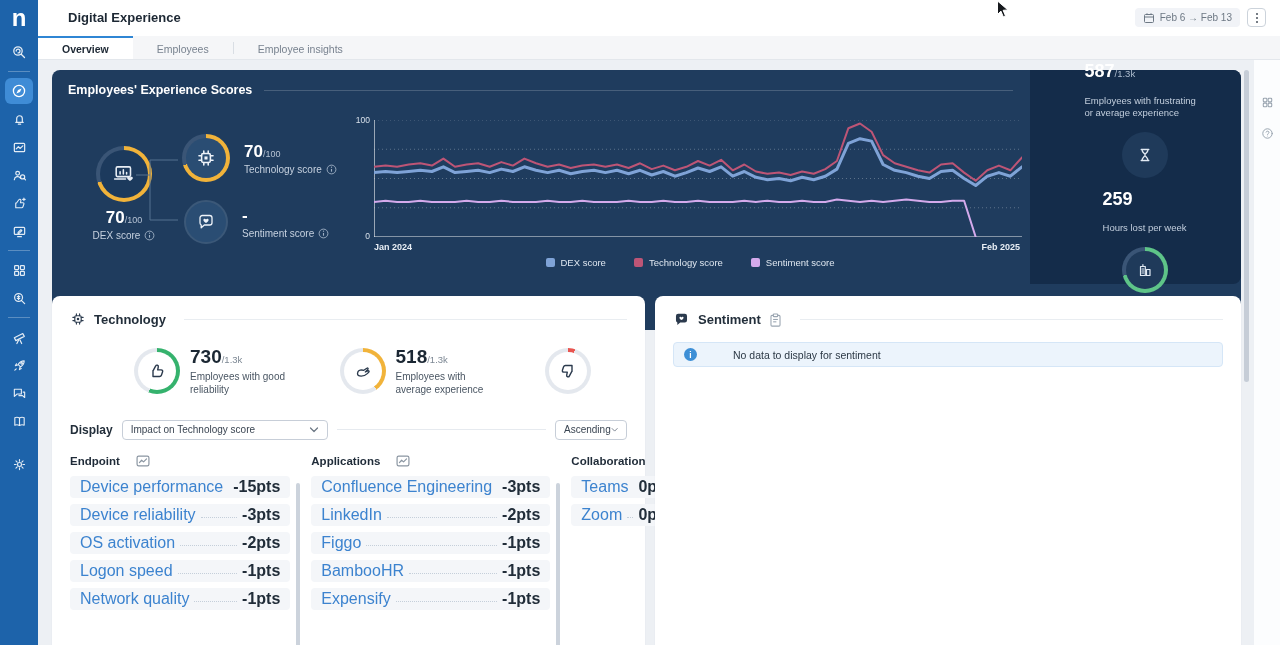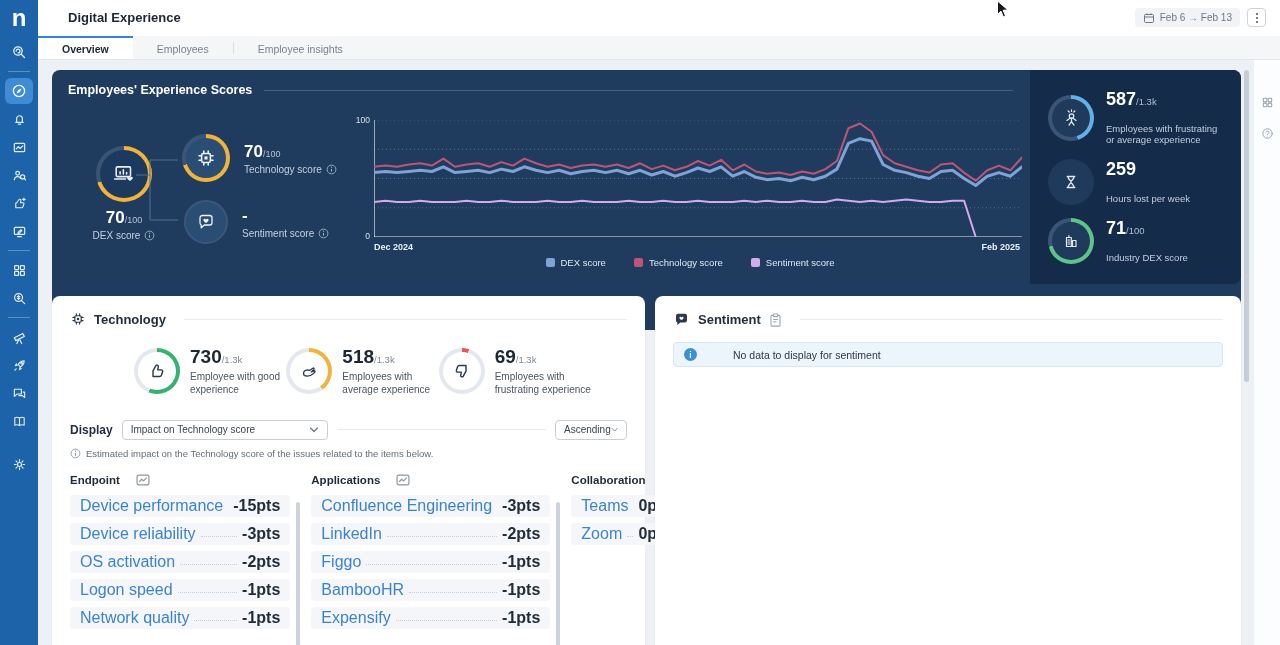--- a/index.html
+++ b/index.html
@@ -64,21 +64,21 @@
   .ytick { position:absolute; width:20px; text-align:right; font-size:8.5px; color:#d7e0ea; }
   .xtick { position:absolute; font-size:9px; font-weight:bold; color:#e8eef5; }
   .plot { position:absolute; left:24px; top:50px; }
   .legend { position:absolute; left:0; right:0; top:187px; display:flex; justify-content:center; gap:28px; }
   .legend-item { display:flex; align-items:center; gap:6px; }
   .swatch { width:9px; height:9px; border-radius:2px; }
   .legend-label { font-size:9.5px; color:#dfe7f0; }
 
   
   .hero-right { position:absolute; right:0; top:0; width:211px; height:214px; background:#142c4a; border-radius:0 8px 8px 0; display:flex; flex-direction:column; justify-content:center; gap:13px; padding-left:18px; }
-  .hstat { display:flex; align-items:center; gap:12px; }
+  .hstat { display:flex; align-items:center; gap:12px;flex-direction:column; }
   .g46 { width:46px; height:46px; flex:0 0 46px; }
   .icon-circle { width:46px; height:46px; flex:0 0 46px; border-radius:50%; background:#1f3a5a; display:flex; align-items:center; justify-content:center; color:#e2eaf3; }
   .hstat-val { font-size:18px; font-weight:bold; color:#fff; line-height:1.1; }
   .hstat-suffix { font-size:9.5px; color:#aebdcf; font-weight:normal; }
   .hstat-label { font-size:9.5px; color:#c2cedd; line-height:1.25; max-width:120px; margin-top:13px; }
 
   
   .card { position:absolute; top:236px; height:430px; background:#fff; border-radius:8px; padding:15px 18px; box-shadow:0 1px 2px rgba(20,40,70,.05); }
   .tech-card { left:14px; width:593px; }
   .sent-card { left:617px; width:586px; }
@@ -369,21 +369,21 @@
             <line x1="0" x2="648" y1="87.75" y2="87.75" stroke="rgba(255,255,255,0.28)" stroke-width="1" stroke-dasharray="1 3"></line>
             <line x1="0" x2="648" y1="58.5" y2="58.5" stroke="rgba(255,255,255,0.28)" stroke-width="1" stroke-dasharray="1 3"></line>
             <line x1="0" x2="648" y1="29.25" y2="29.25" stroke="rgba(255,255,255,0.28)" stroke-width="1" stroke-dasharray="1 3"></line>
             <line x1="0" x2="648" y1="0" y2="0" stroke="rgba(255,255,255,0.28)" stroke-width="1" stroke-dasharray="1 3"></line>
             <line x1="0.5" x2="0.5" y1="0" y2="117" stroke="rgba(255,255,255,0.55)" stroke-width="1"></line>
             <line x1="0" x2="648" y1="116.5" y2="116.5" stroke="rgba(255,255,255,0.45)" stroke-width="1"></line>
             <polyline points="0.0,81.9 11.6,80.7 23.1,81.9 34.7,81.9 46.3,80.7 57.9,81.9 69.4,81.9 81.0,81.9 92.6,80.7 104.1,81.9 115.7,81.9 127.3,80.7 138.9,81.9 150.4,81.9 162.0,81.9 173.6,80.7 185.1,81.9 196.7,81.9 208.3,80.7 219.9,81.9 231.4,81.9 243.0,81.9 254.6,80.7 266.1,81.9 277.7,81.9 289.3,80.7 300.9,81.9 312.4,81.9 324.0,80.7 335.6,81.9 347.1,81.9 358.7,81.9 370.3,80.7 381.9,81.9 393.4,80.7 405.0,81.9 416.6,81.9 428.1,80.7 439.7,81.9 451.3,81.9 462.9,79.6 474.4,80.7 486.0,81.9 497.6,80.7 509.1,81.9 520.7,80.7 532.3,79.6 543.9,80.7 555.4,81.9 567.0,81.9 578.6,80.7 590.1,80.7 601.7,117.0" fill="none" stroke="#d4aaec" stroke-width="2" stroke-linejoin="round" stroke-linecap="round"></polyline>
             <polyline points="0.0,46.8 11.6,45.6 23.1,46.8 34.7,44.5 46.3,43.3 57.9,45.6 69.4,38.6 81.0,46.8 92.6,44.5 104.1,43.3 115.7,46.8 127.3,42.1 138.9,45.6 150.4,38.6 162.0,43.3 173.6,46.8 185.1,44.5 196.7,48.0 208.3,45.6 219.9,44.5 231.4,46.8 243.0,44.5 254.6,48.0 266.1,43.3 277.7,49.1 289.3,45.6 300.9,50.3 312.4,46.8 324.0,41.0 335.6,45.6 347.1,39.8 358.7,50.3 370.3,44.5 381.9,51.5 393.4,53.8 405.0,52.6 416.6,55.0 428.1,51.5 439.7,53.8 451.3,49.1 462.9,41.0 474.4,8.2 486.0,3.5 497.6,11.7 509.1,35.1 520.7,43.3 532.3,46.8 543.9,50.3 555.4,52.6 567.0,44.5 578.6,43.3 590.1,52.6 601.7,60.8 613.3,50.3 624.9,45.6 636.4,50.3 648.0,37.4" fill="none" stroke="#bd5576" stroke-width="2" stroke-linejoin="round" stroke-linecap="round"></polyline>
             <polyline points="0.0,52.6 11.6,51.5 23.1,52.6 34.7,51.5 46.3,50.3 57.9,51.5 69.4,46.8 81.0,52.6 92.6,51.5 104.1,50.3 115.7,52.6 127.3,49.1 138.9,51.5 150.4,46.8 162.0,50.3 173.6,52.6 185.1,50.3 196.7,53.8 208.3,51.5 219.9,50.3 231.4,52.6 243.0,50.3 254.6,53.8 266.1,50.3 277.7,55.0 289.3,51.5 300.9,56.2 312.4,52.6 324.0,48.0 335.6,51.5 347.1,46.8 358.7,56.2 370.3,51.5 381.9,57.3 393.4,59.7 405.0,58.5 416.6,60.8 428.1,57.3 439.7,59.7 451.3,56.2 462.9,49.1 474.4,23.4 486.0,18.7 497.6,21.1 509.1,44.5 520.7,50.3 532.3,52.6 543.9,56.2 555.4,58.5 567.0,51.5 578.6,50.3 590.1,58.5 601.7,65.5 613.3,56.2 624.9,52.6 636.4,56.2 648.0,46.8" fill="none" stroke="#7fa3d7" stroke-width="3" stroke-linejoin="round" stroke-linecap="round"></polyline>
           </svg>
-        <div class="xtick" style="left:24px;top:172px">Dec 2024</div>
+        <div class="xtick" style="left:24px;top:172px">Jan 2024</div>
         <div class="xtick" style="right:10px;top:172px">Feb 2025</div>
         <div class="legend">
           <div class="legend-item">
               <span class="swatch" style="background: rgb(127, 163, 215);"></span>
               <span class="legend-label">DEX score</span>
             </div>
           <div class="legend-item">
               <span class="swatch" style="background: rgb(189, 85, 118);"></span>
               <span class="legend-label">Technology score</span>
             </div>
@@ -454,21 +454,21 @@
         <div class="tstat">
           <div class="gauge g46" style="background: conic-gradient(rgb(53, 178, 109) 56%, rgb(228, 232, 238) 0deg);">
             <div class="gauge-in in-white">
               <svg width="20" height="20" viewBox="0 0 20 20" fill="none" stroke="currentColor" stroke-width="1.4" stroke-linecap="round" stroke-linejoin="round">
                   <path d="M6 9.5V15.5M6 15.5h6.6a1.9 1.9 0 0 0 1.8-1.3l1.2-3.4a1.4 1.4 0 0 0-1.3-1.9H10.7l.6-3a1.4 1.4 0 0 0-2.6-1L6.3 9.3"></path>
                 </svg>
             </div>
           </div>
           <div>
             <div><span class="tstat-val">730</span><span class="tstat-suffix">/1.3k</span></div>
-            <div class="tstat-label">Employee with good experience</div>
+            <div class="tstat-label">Employees with good reliability</div>
           </div>
         </div>
         <div class="tstat">
           <div class="gauge g46" style="background: conic-gradient(rgb(241, 179, 58) 40%, rgb(228, 232, 238) 0deg);">
             <div class="gauge-in in-white">
               <svg width="20" height="20" viewBox="0 0 20 20" fill="none" stroke="currentColor" stroke-width="1.3" stroke-linecap="round" stroke-linejoin="round">
                   <path d="M4.5 12.5c0 1.6 1.6 2.6 3.7 2.6 2.6 0 4.6-1 6.1-2.5l1.6-1.6c.6-.6-.2-1.6-1-1.2l-2.6 1.2 2.6-2.6c.7-.7-.3-1.8-1.1-1.2l-3 2.1c-2.6-.8-5.2.2-5.8 1.3z"></path>
                 </svg>
             </div>
           </div>
@@ -477,49 +477,39 @@
             <div class="tstat-label">Employees with average experience</div>
           </div>
         </div>
         <div class="tstat">
           <div class="gauge g46" style="background: conic-gradient(rgb(232, 84, 79) 5%, rgb(228, 232, 238) 0deg);">
             <div class="gauge-in in-white">
               <svg width="20" height="20" viewBox="0 0 20 20" fill="none" stroke="currentColor" stroke-width="1.4" stroke-linecap="round" stroke-linejoin="round">
                   <path d="M14 10.5V4.5M14 4.5H7.4a1.9 1.9 0 0 0-1.8 1.3L4.4 9.2a1.4 1.4 0 0 0 1.3 1.9H9.3l-.6 3a1.4 1.4 0 0 0 2.6 1l2.4-4.4"></path>
                 </svg>
             </div>
-          </div>
-          <div>
-            <div><span class="tstat-val">69</span><span class="tstat-suffix">/1.3k</span></div>
-            <div class="tstat-label">Employees with frustrating experience</div>
           </div>
         </div>
       </div>
 
       <div class="display-row">
         <span class="display-label">Display</span>
         <div class="select sel-main">
           <span>Impact on Technology score</span>
           <svg width="10" height="6" style="color:#6b7683">
               <use href="#i-chev"></use>
             </svg>
         </div>
         <span class="hline"></span>
         <div class="select sel-sort">
           <span>Ascending</span>
           <svg width="10" height="6" style="color:#6b7683">
               <use href="#i-chev"></use>
             </svg>
         </div>
-      </div>
-      <div class="hint">
-        <svg width="11" height="11">
-            <use href="#i-info"></use>
-          </svg>
-        <span>Estimated impact on the Technology score of the issues related to the items below.</span>
       </div>
 
       <div class="cols">
         <div class="col">
           <div class="col-title">
               <span>Endpoint</span>
               <svg width="14" height="12">
                 <use href="#i-chartbox"></use>
               </svg>
             </div>

